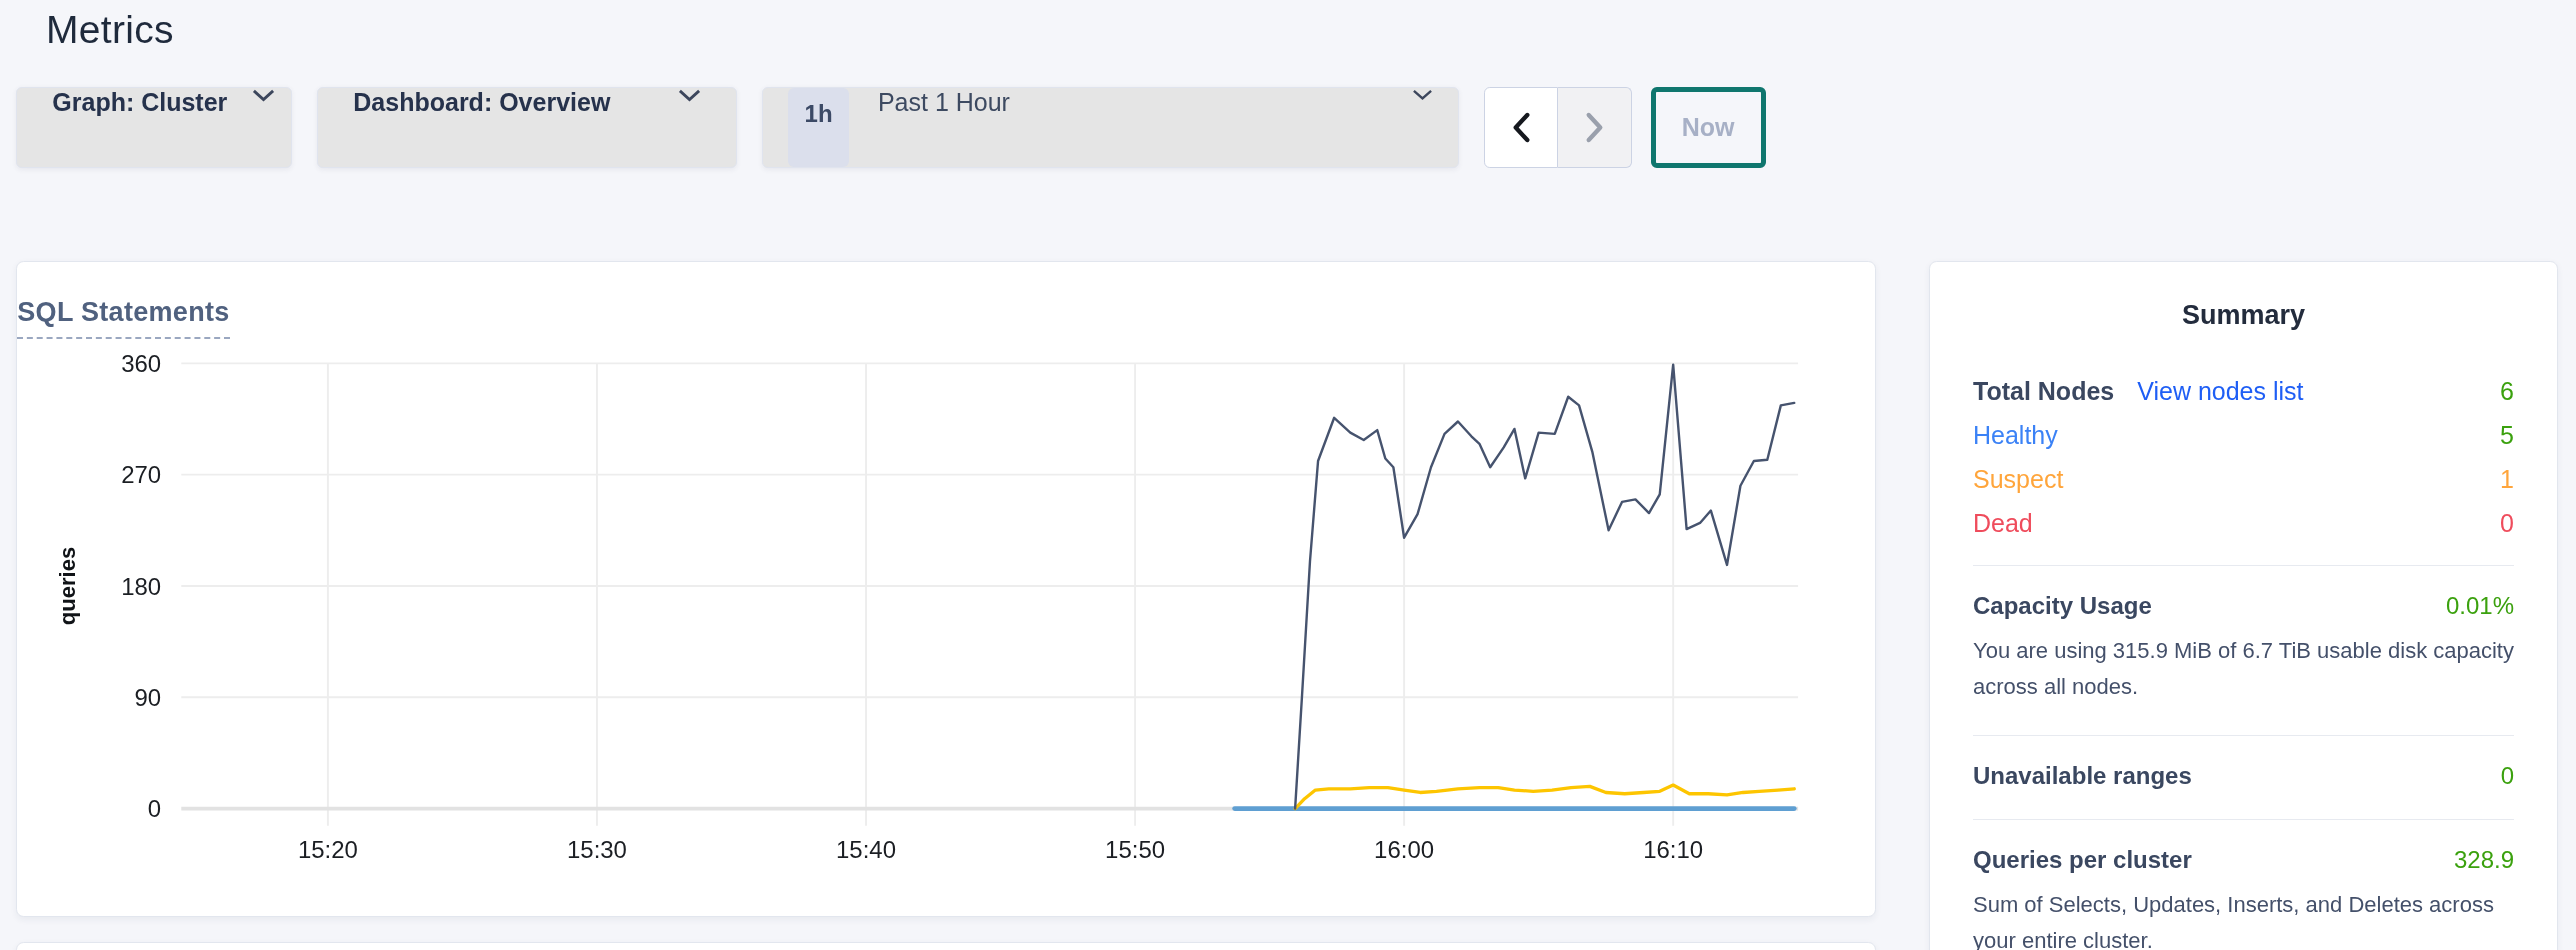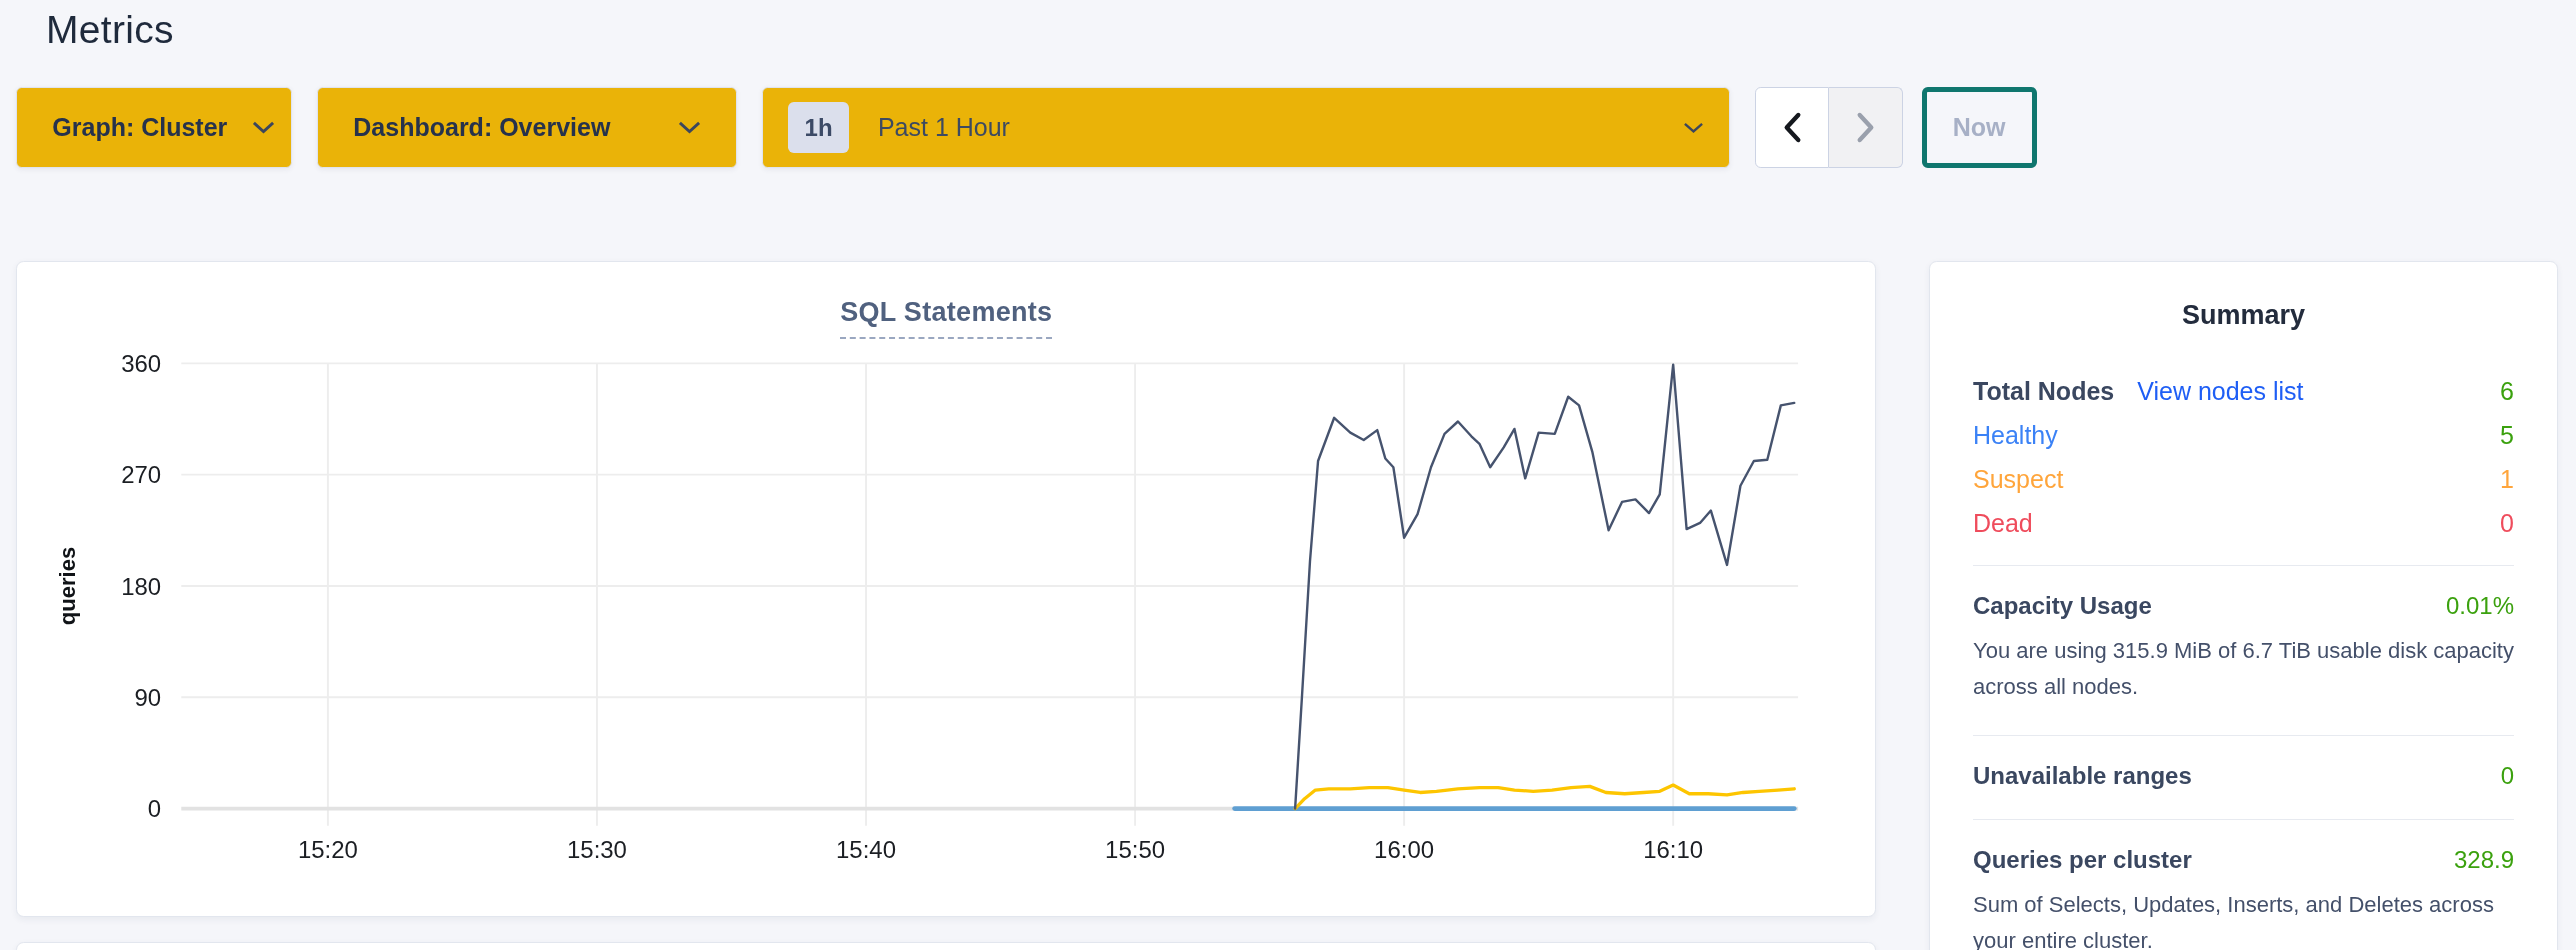--- a/index.html
+++ b/index.html
@@ -10,30 +10,30 @@
     color: #242f42;
     position: relative;
   }
   .page-title {
     position: absolute; left: 46px; top: 7.7px;
     font-size: 39px; font-weight: 500; color: #1f2a3c; letter-spacing: 0.3px;
   }
   
   .controls { position: absolute; left: 16.3px; top: 87px; display: flex; gap: 25px; height: 81px; }
   .dd-box {
-    height: 81px; background: #eab308; border: 1px solid #e0e4ee; border-radius: 5.8px;
+    height: 81px; background: #e5e5e5; border: 1px solid #e0e4ee; border-radius: 5.8px;
     box-shadow: 0 1.9px 4.8px rgba(50,60,90,.07);
-    display: flex; align-items: center; justify-content: space-between;
+    display: flex; justify-content: space-between;
     padding: 0 35px; cursor: pointer;
   }
   .dd-label { font-size: 25px; font-weight: bold; color: #26324c; white-space: nowrap; }
   .chev { flex: 0 0 auto; margin-left: 25px; }
   .graph-dd { width: 276px; }
   .dash-dd { width: 420px; }
-  .time-dd { width: 968px; padding: 0 25px; justify-content: flex-start; }
+  .time-dd { width: 697px; padding: 0 25px; justify-content: flex-start; }
   .time-badge {
     background: #dbdfec; color: #3c4a66; font-size: 24px; font-weight: bold;
     border-radius: 5.8px; padding: 11.5px 16.3px; margin-right: 29px;
   }
   .time-label { font-size: 25px; font-weight: 500; color: #3d4a61; }
   .time-dd .chev { margin-left: auto; }
   .nav-group { display: flex; }
   .nav-btn {
     width: 74px; height: 81px; display: flex; align-items: center; justify-content: center;
     border: 1px solid #ccd3e4; background: #fff; cursor: pointer;
@@ -49,21 +49,21 @@
   }
   
   .card {
     position: absolute; background: #fff; border: 1px solid #e2e6ee; border-radius: 7.7px;
     box-shadow: 0 2.9px 6.7px rgba(40,50,80,.06);
   }
   .chart-card { left: 16.3px; top: 261px; width: 1860px; height: 656px; }
   .sliver-card { left: 16.3px; top: 942px; width: 1860px; height: 58px; }
   .sidebar-card { left: 1929px; top: 261px; width: 629px; height: 768px; padding: 0 43px; }
   
-  .chart-title-wrap { text-align: center; padding-top: 35px; }
+  .chart-title-wrap { padding-top: 35px; }
   .chart-title {
     display: inline-block; font-size: 27px; font-weight: bold; color: #50617f;
     padding-bottom: 8.6px; border-bottom: 2.9px dashed #9aa7c0; letter-spacing: 0.3px;
   }
   #chart-svg { position: absolute; left: 0; top: 86px; }
   #chart-svg .tick { font-size: 25px; fill: #1b1e23; }
   #chart-svg .ylabel { font-size: 23px; font-weight: bold; fill: #101317; }
   
   .summary-title { text-align: center; padding-top: 38px; font-size: 27px; font-weight: bold; color: #232c3d; }
   .node-rows { margin-top: 38px; }

